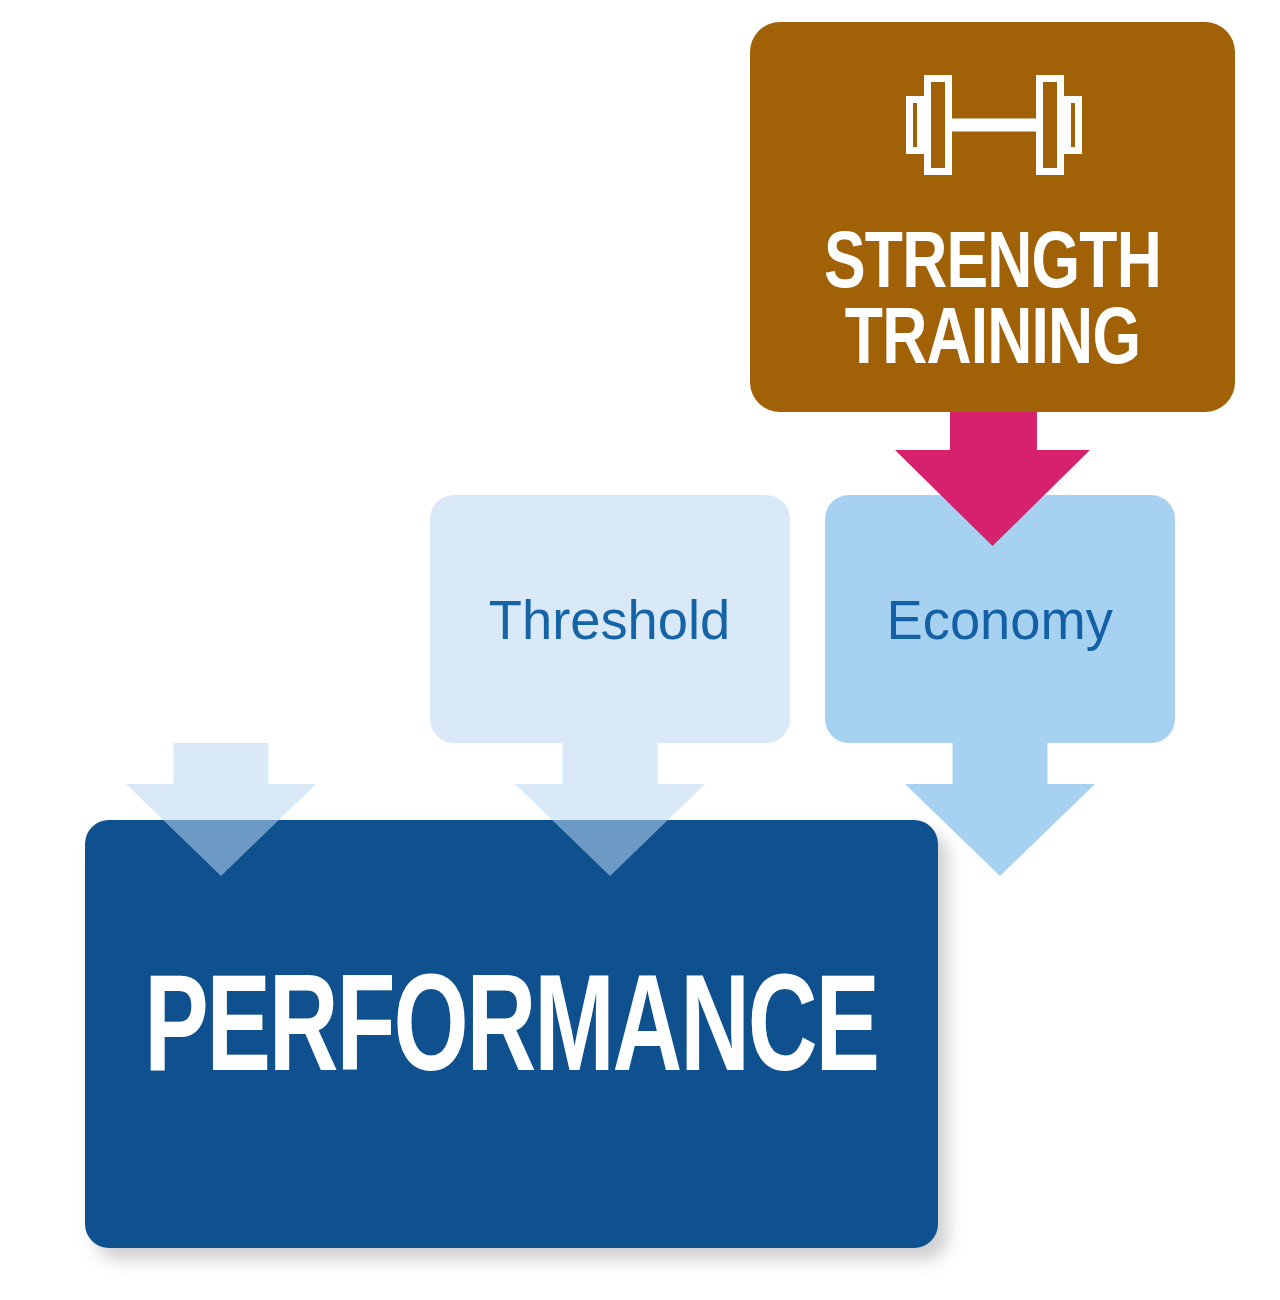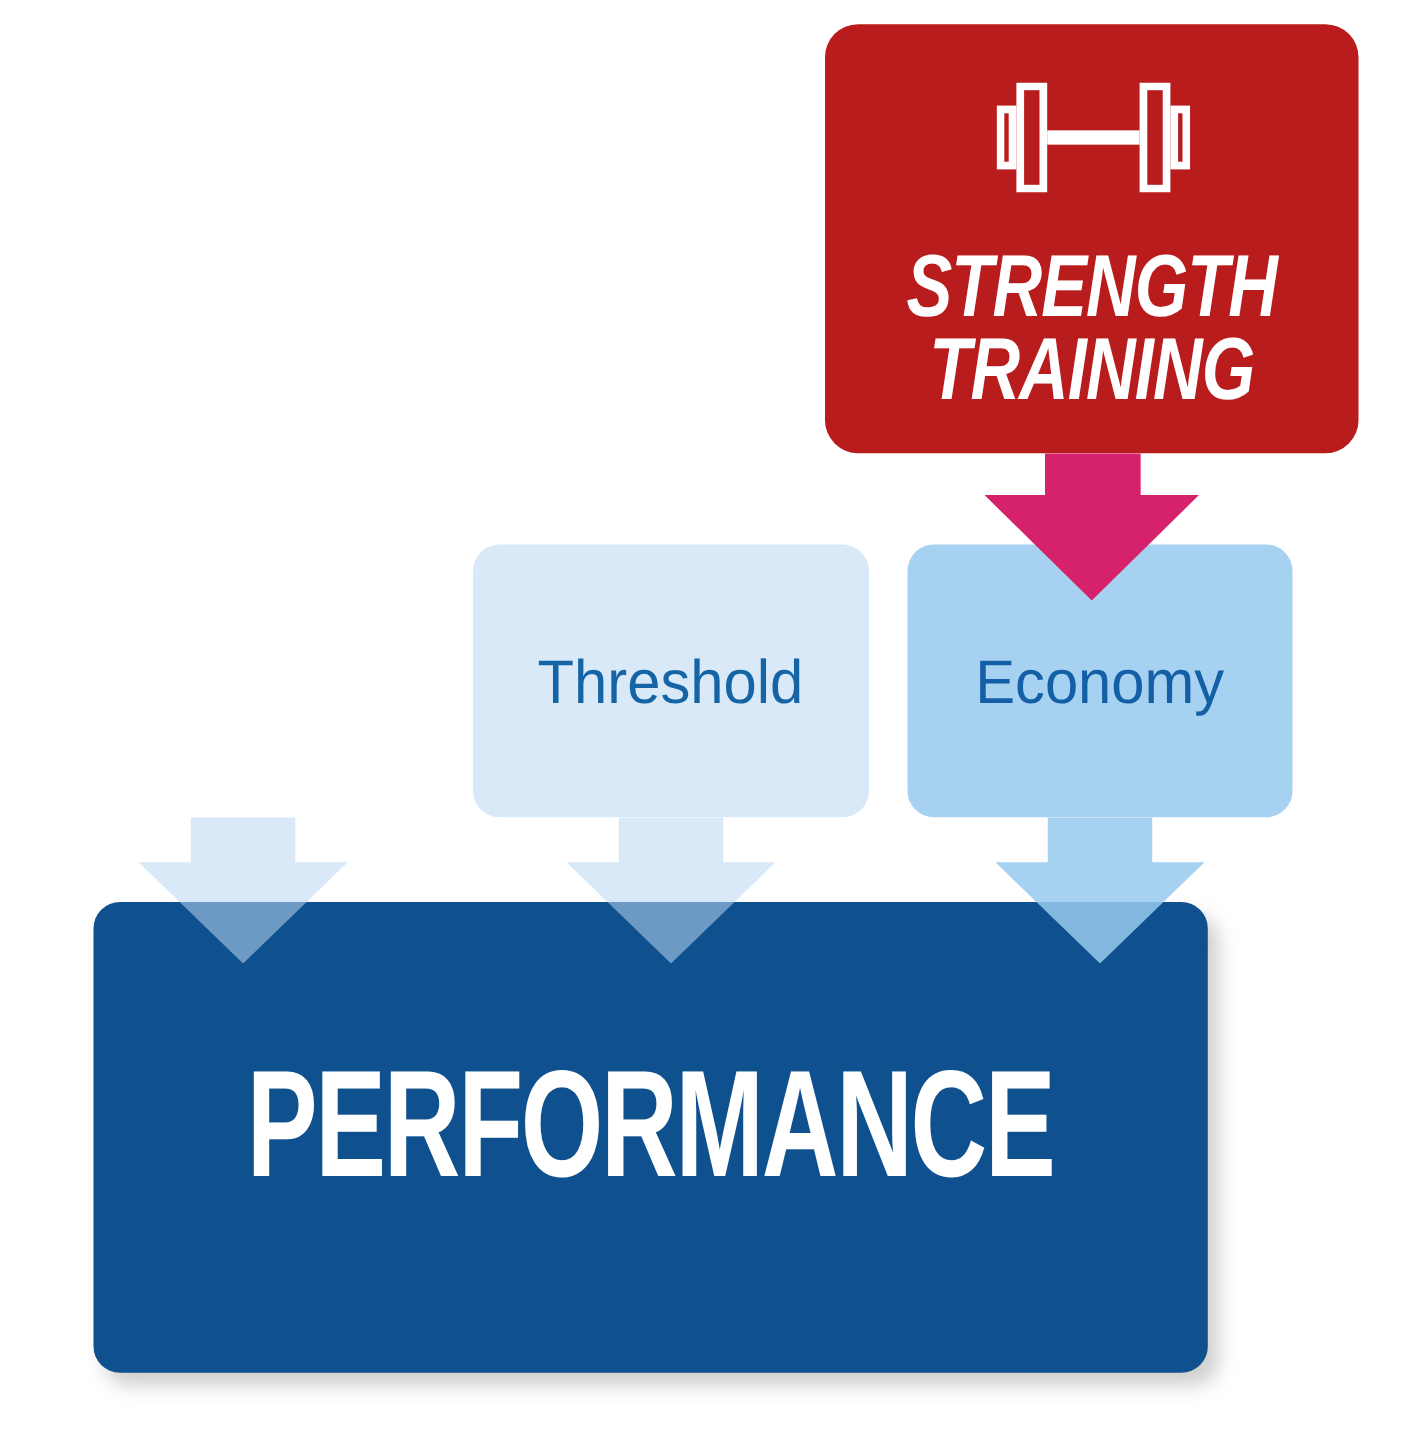--- a/index.html
+++ b/index.html
@@ -84,21 +84,21 @@
     font-size: 56px;
     letter-spacing: 0px;
     transform: scaleX(0.97);
   }
 
   
   .performance-box {
     position: absolute;
     left: 85px;
     top: 820px;
-    width: 1013px;
+    width: 853px;
     height: 428px;
     border-radius: 24px;
     z-index: 1;
     box-shadow: 10px 12px 16px rgba(120, 120, 120, 0.35);
     display: flex;
     align-items: center;
     justify-content: center;
   }
   .performance-label {
     font-size: 138px;
@@ -107,21 +107,21 @@
     transform: scaleX(0.70) translateY(-12px);
     transform-origin: 50% 50%;
     white-space: nowrap;
   }
 </style>
 </head>
 <body>
 
 <div class="canvas">
 
-  <section class="strength-box" style="background-color: #b91c1c; font-style: italic;">
+  <section class="strength-box" style="background-color: #a16207;">
     <svg class="dumbbell" viewBox="0 0 176 100" xmlns="http://www.w3.org/2000/svg">
       <g fill="none" stroke="#ffffff" stroke-width="7">
         <rect x="3.5" y="24.5" width="11" height="51"></rect>
         <rect x="21.5" y="3.5" width="21" height="93"></rect>
         <rect x="133.5" y="3.5" width="21" height="93"></rect>
         <rect x="161.5" y="24.5" width="11" height="51"></rect>
       </g>
       <rect x="46" y="43.5" width="84" height="13" fill="#ffffff"></rect>
     </svg>
     <div class="strength-text" style="color: rgb(255, 255, 255);">

